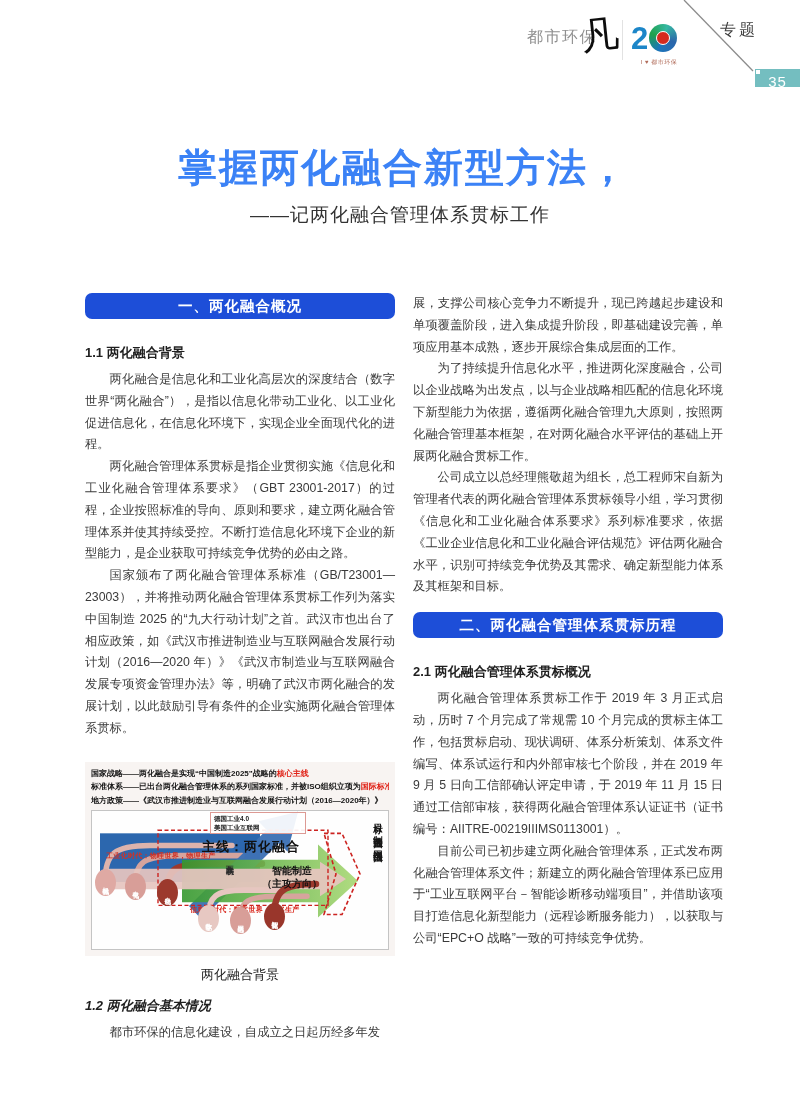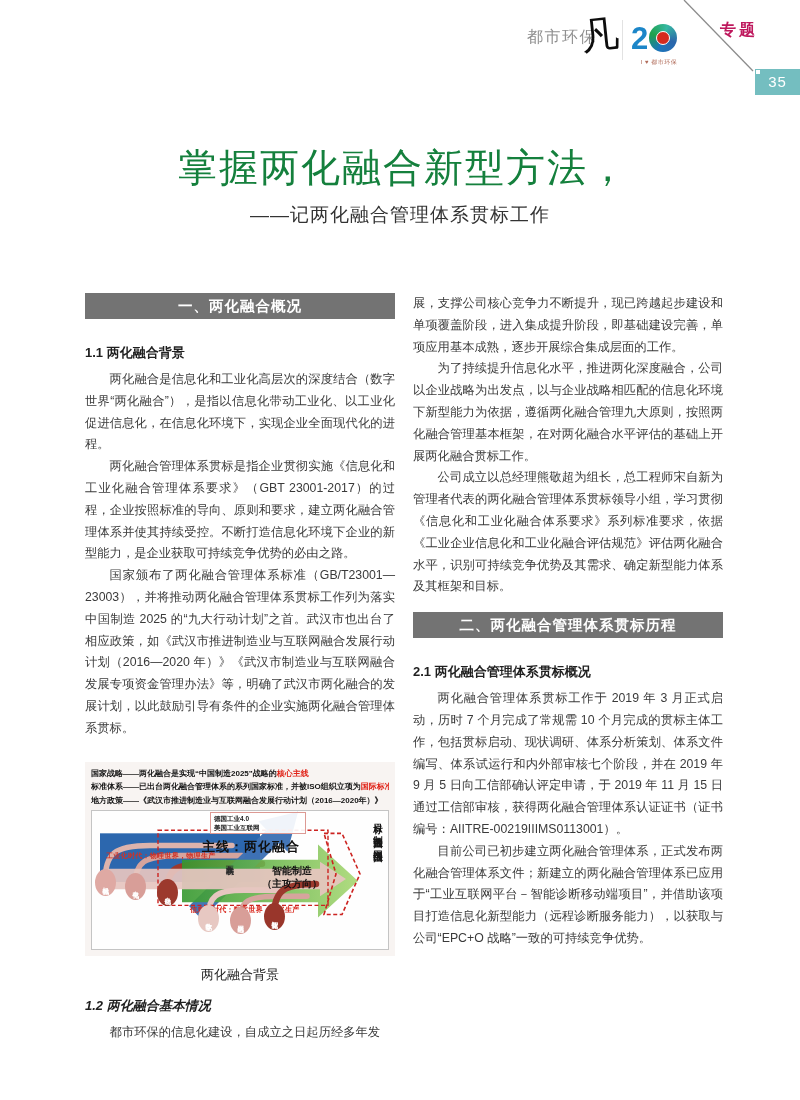--- a/index.html
+++ b/index.html
@@ -13,35 +13,35 @@
   .calligraphy{position:absolute;left:581px;top:10px;font-size:38px;color:#0d0d0d;
     font-family:"DejaVu Serif", serif;transform:rotate(-6deg);}
   .hdr-divider{position:absolute;left:622px;top:20px;width:1px;height:40px;background:#e2e2e2;}
   .logo{position:absolute;left:631px;top:21px;display:flex;align-items:center;height:34px;}
   .logo-digit{font-size:31px;font-weight:800;color:#1c86c8;line-height:1;}
   .logo-ring{width:28px;height:28px;border-radius:50%;margin-left:1px;position:relative;
     background:conic-gradient(from 200deg,#1b75bb,#1fa14c,#36b8a2,#2b66ab,#1b75bb);}
   .logo-core{position:absolute;inset:7px;background:#d42a1e;border-radius:50%;border:1.5px solid #fff;}
   .logo-tagline{position:absolute;left:626px;top:58px;width:66px;text-align:center;
     font-size:6px;color:#b06a58;letter-spacing:.5px;}
-  .topic-tab{position:absolute;left:720px;top:20px;font-size:16px;font-weight:700;color:#be185d;letter-spacing:3px;}
+  .topic-tab{position:absolute;left:720px;top:20px;font-size:16px;font-weight:400;color:#404040;letter-spacing:3px;}
   .diag-svg{position:absolute;left:676px;top:0;width:84px;height:74px;}
-  .page-badge{position:absolute;left:755px;top:69px;width:45px;height:26px;background:#74bec0;}
+  .page-badge{position:absolute;left:755px;top:69px;width:45px;height:18px;background:#74bec0;}
   .badge-notch{position:absolute;left:1px;top:1px;width:4px;height:4px;background:#fff;}
   .page-badge span{display:block;text-align:center;line-height:25px;font-size:15px;color:#fff;letter-spacing:1px;}
   
   .title-wrap{position:absolute;top:142px;left:0;width:100%;text-align:center;}
-  .title-line{font-size:39px;font-weight:400;color:#15803d;line-height:52px;letter-spacing:2px;margin-left:7px;}
+  .title-line{font-size:39px;font-weight:700;color:#3b82f6;line-height:52px;letter-spacing:2px;margin-left:7px;}
   .subtitle{font-size:19px;color:#333;margin-top:8px;letter-spacing:1px;}
   
   .col{position:absolute;top:293px;width:310px;}
   .col-left{left:85px;}
   .col-right{left:413px;}
-  .section-box{background:#737373;color:#fff;text-align:center;font-size:14.5px;font-weight:bold;
-    height:26px;line-height:26px;letter-spacing:1px;}
+  .section-box{background:#1d4ed8;color:#fff;text-align:center;font-size:14.5px;font-weight:bold;
+    height:26px;line-height:26px;letter-spacing:1px;border-radius:7px;}
   .section-box.second{margin-top:14px;}
   .subhead{font-size:13px;font-weight:bold;color:#1f1f1f;margin:25px 0 7px;}
   .subhead.tight{margin-top:13px;font-style:italic;}
   .col p{margin:0;font-size:12.3px;line-height:21.8px;text-align:justify;color:#3a3a3a;text-indent:2em;}
   .col p.noindent{text-indent:0;}
   
   .figure{margin-top:22px;background:#f8f4f2;padding:5px 6px 6px;}
   .fig-line{font-size:8px;line-height:13.5px;font-weight:bold;color:#141414;white-space:nowrap;overflow:hidden;}
   .fig-line .hl{color:#e02318;}
   .fig-canvas{position:relative;height:138px;background:#fefefe;border:1px solid #c4c4c4;margin-top:3px;}

